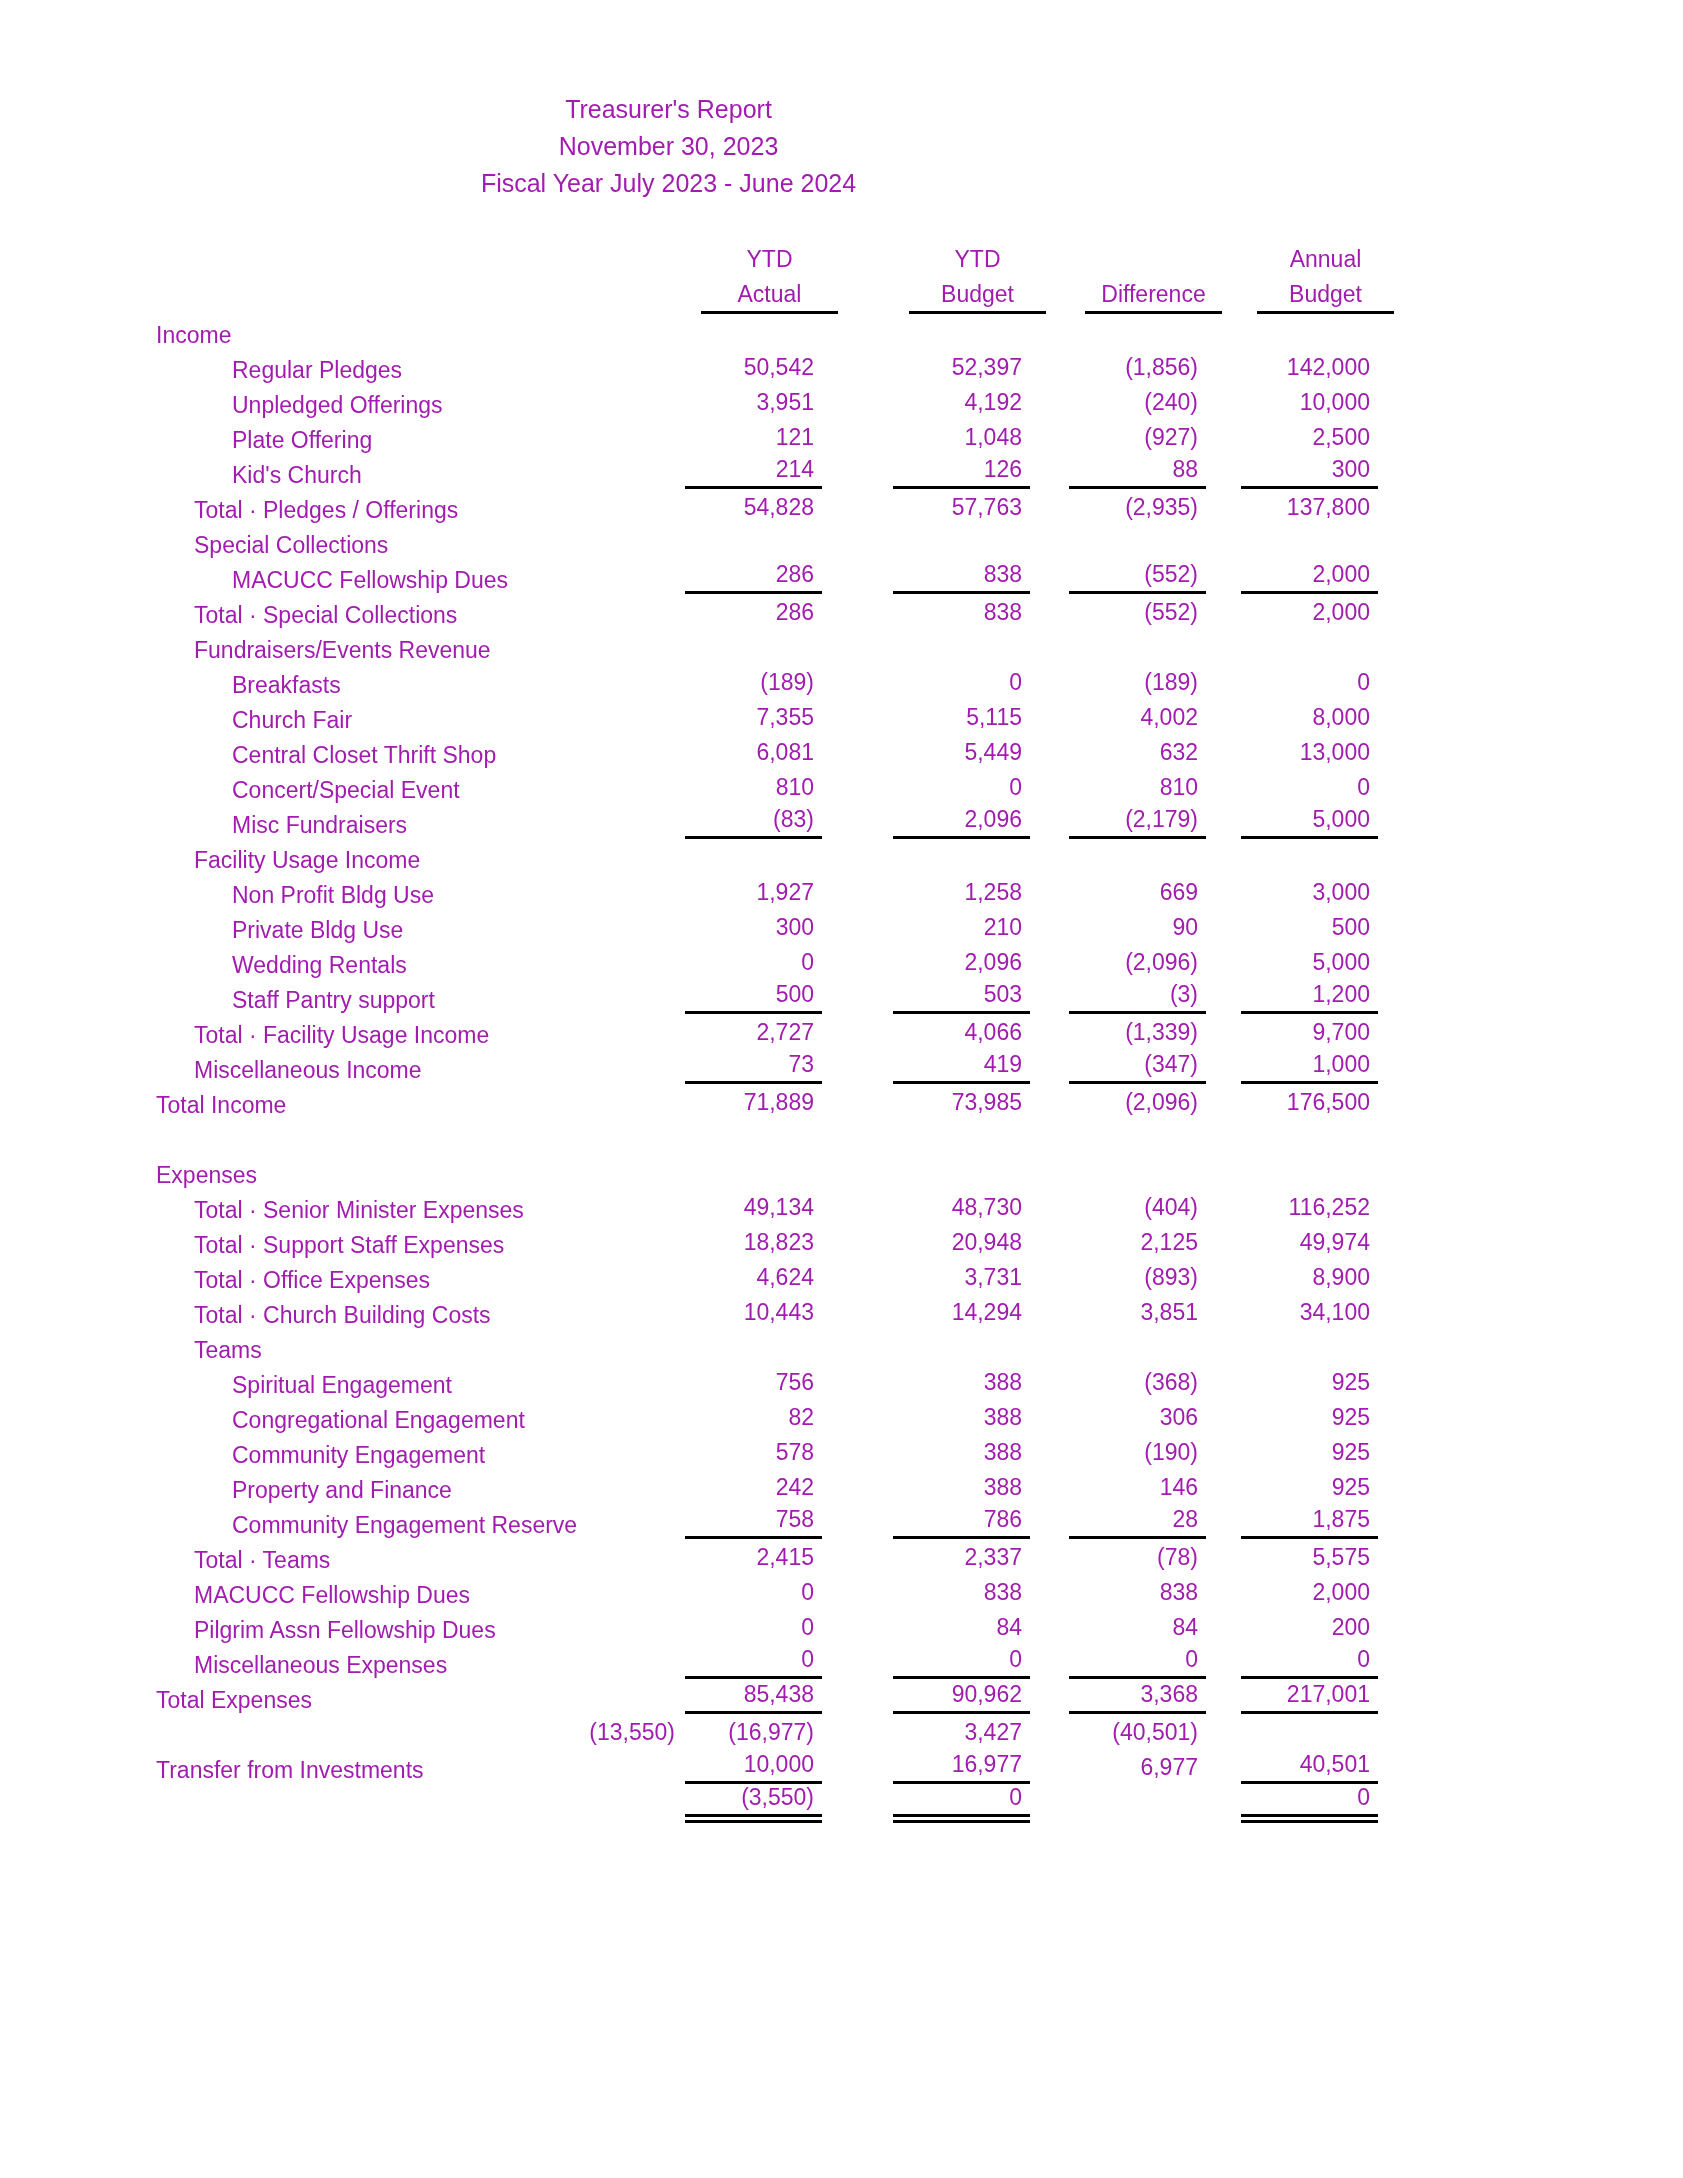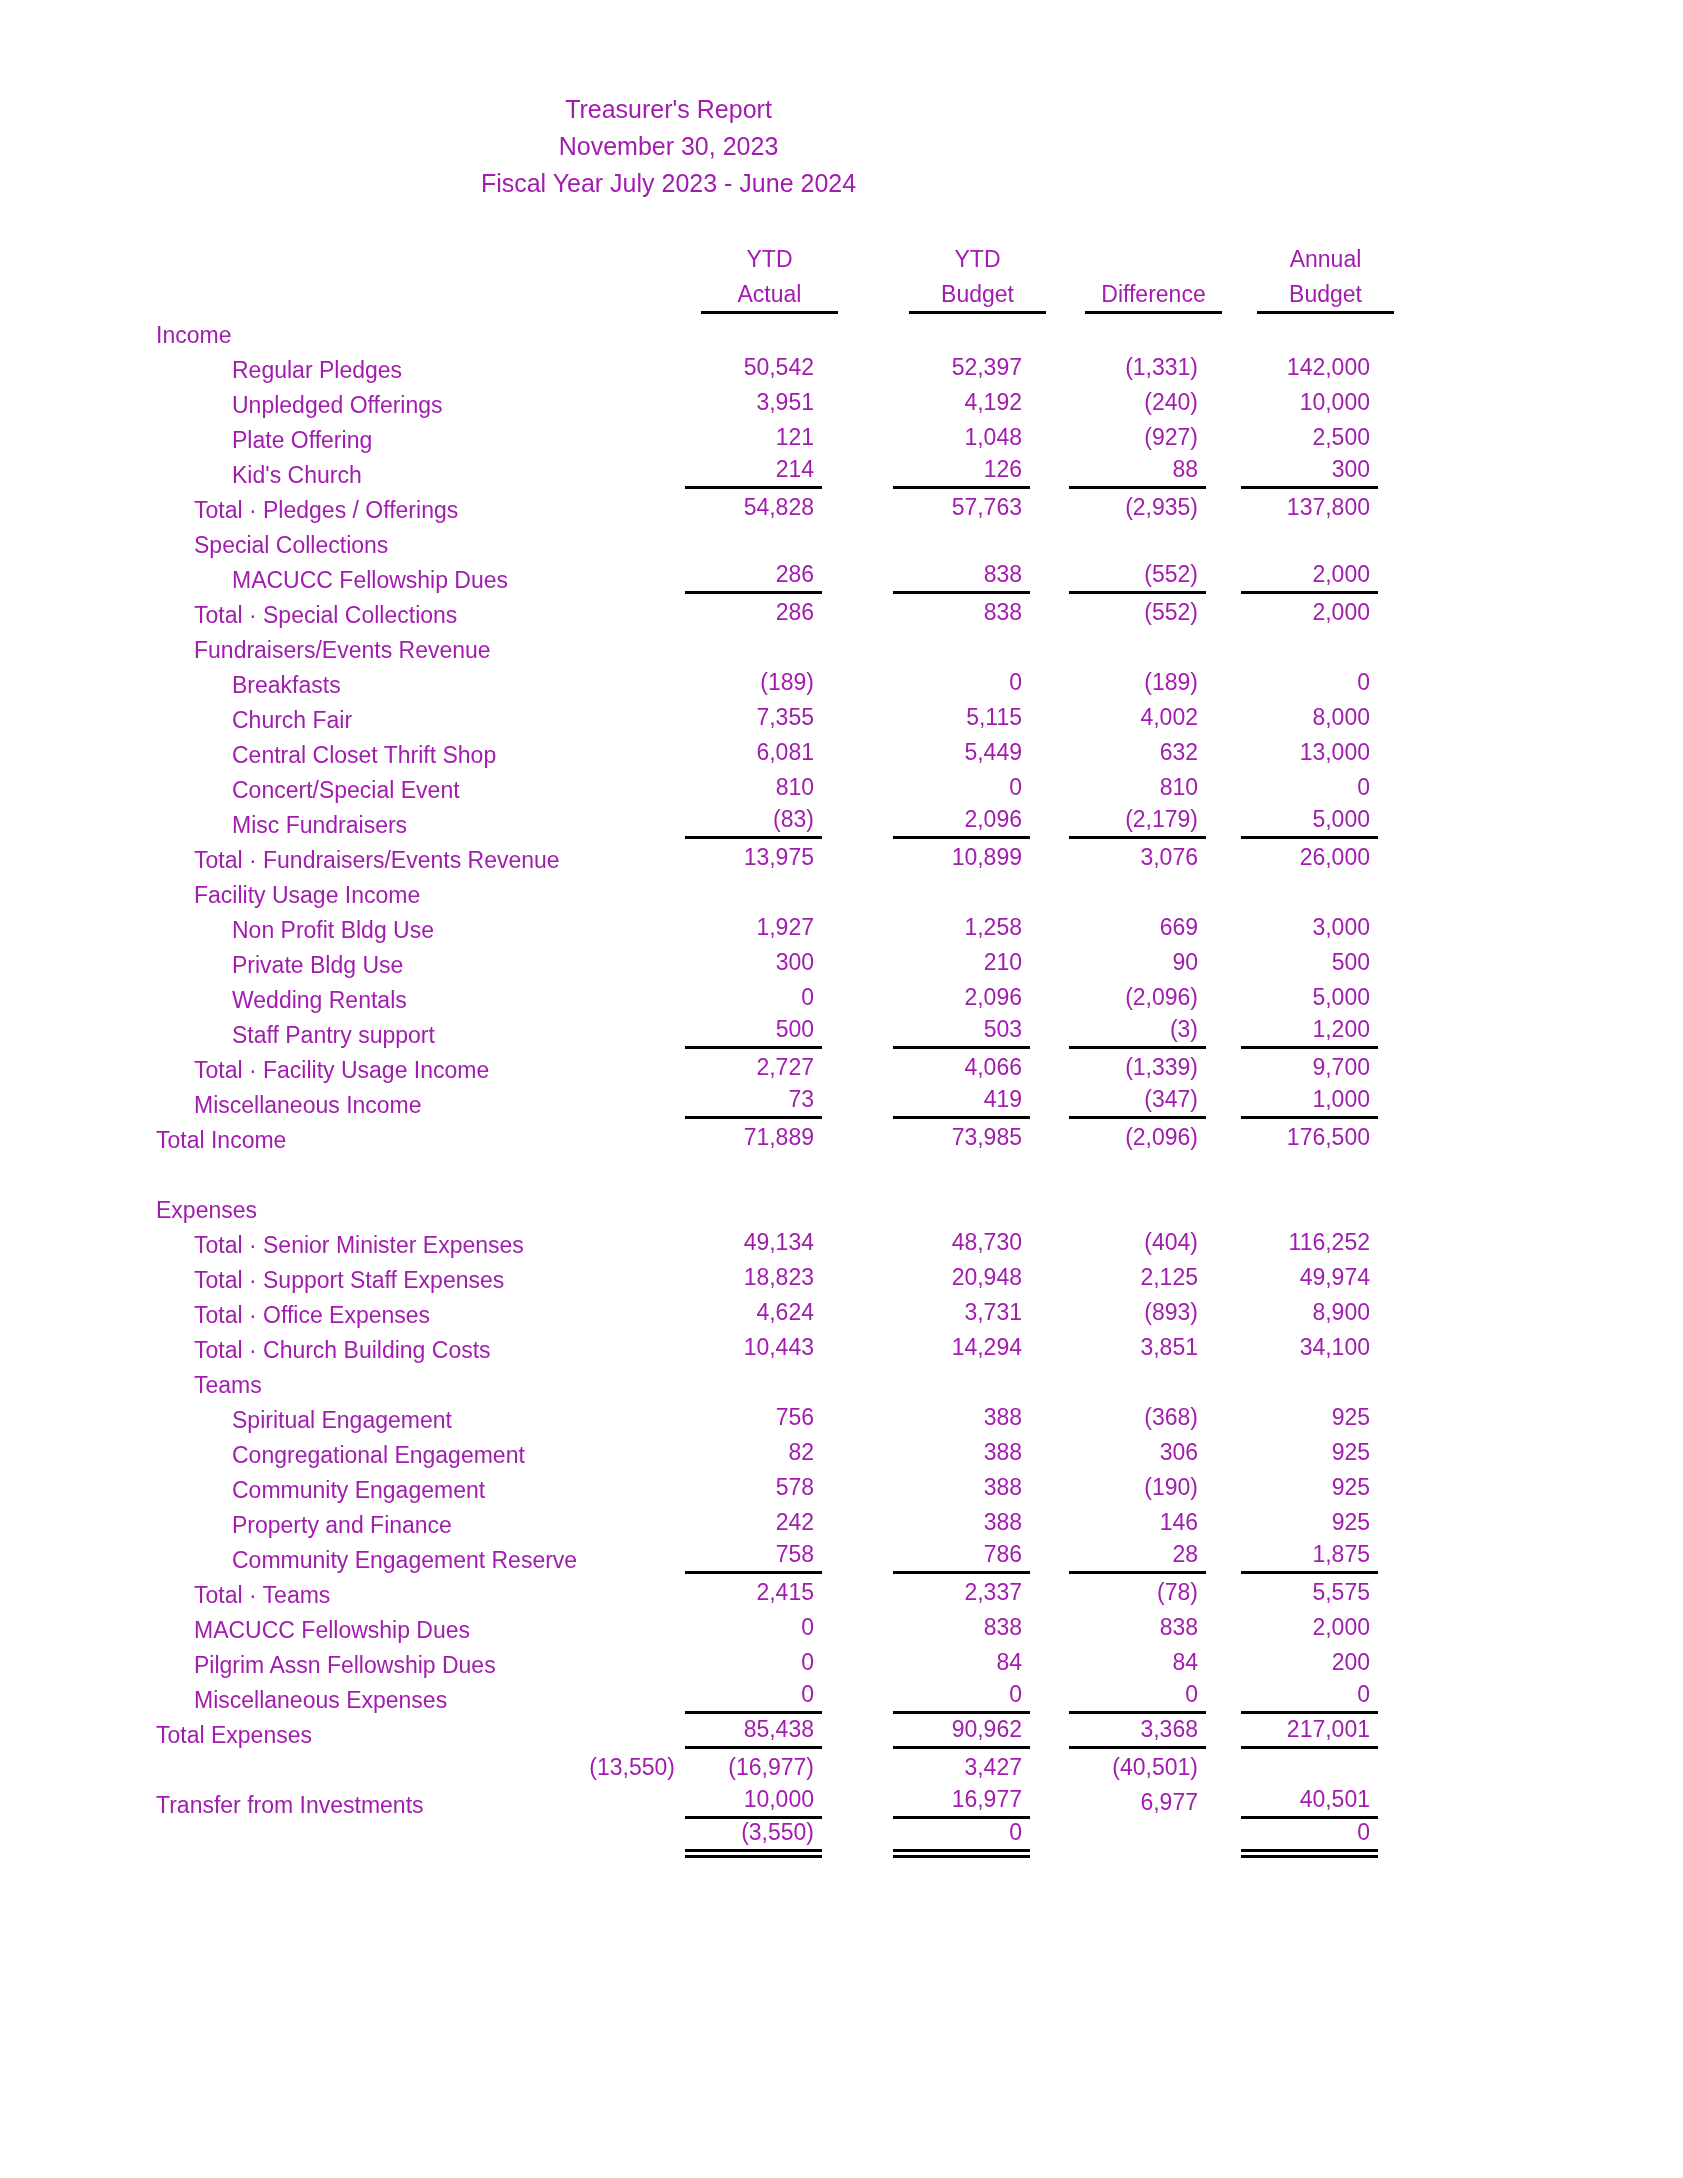--- a/index.html
+++ b/index.html
@@ -120,21 +120,21 @@
         </div>
         <div class="row">
           <div class="cell label ind3">Regular Pledges</div>
           <div class="cell val">
             <div class="inner">50,542</div>
           </div>
           <div class="cell val">
             <div class="inner">52,397</div>
           </div>
           <div class="cell val">
-            <div class="inner">(1,331)</div>
+            <div class="inner">(1,856)</div>
           </div>
           <div class="cell val">
             <div class="inner">142,000</div>
           </div>
         </div>
         <div class="row">
           <div class="cell label ind3">Unpledged Offerings</div>
           <div class="cell val">
             <div class="inner">3,951</div>
           </div>
@@ -322,35 +322,20 @@
             <div class="inner u">2,096</div>
           </div>
           <div class="cell val">
             <div class="inner u">(2,179)</div>
           </div>
           <div class="cell val">
             <div class="inner u">5,000</div>
           </div>
         </div>
         <div class="row">
-          <div class="cell label ind2">Total · Fundraisers/Events Revenue</div>
-          <div class="cell val">
-            <div class="inner">13,975</div>
-          </div>
-          <div class="cell val">
-            <div class="inner">10,899</div>
-          </div>
-          <div class="cell val">
-            <div class="inner">3,076</div>
-          </div>
-          <div class="cell val">
-            <div class="inner">26,000</div>
-          </div>
-        </div>
-        <div class="row">
           <div class="cell label ind2">Facility Usage Income</div>
           <div class="cell val">
             <div class="inner"></div>
           </div>
           <div class="cell val">
             <div class="inner"></div>
           </div>
           <div class="cell val">
             <div class="inner"></div>
           </div>

